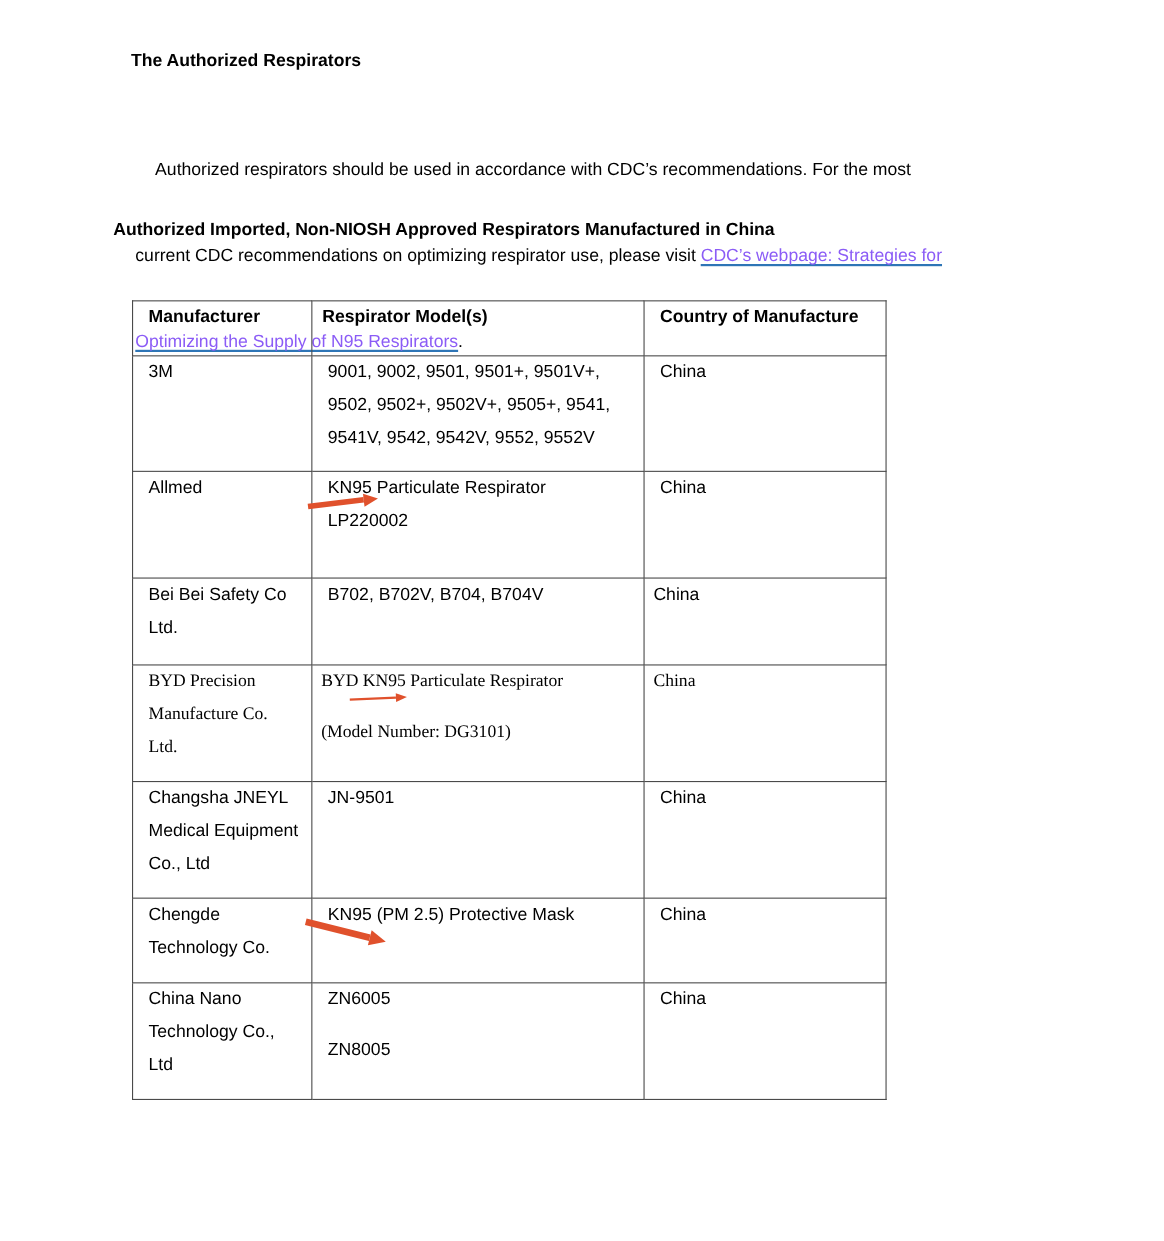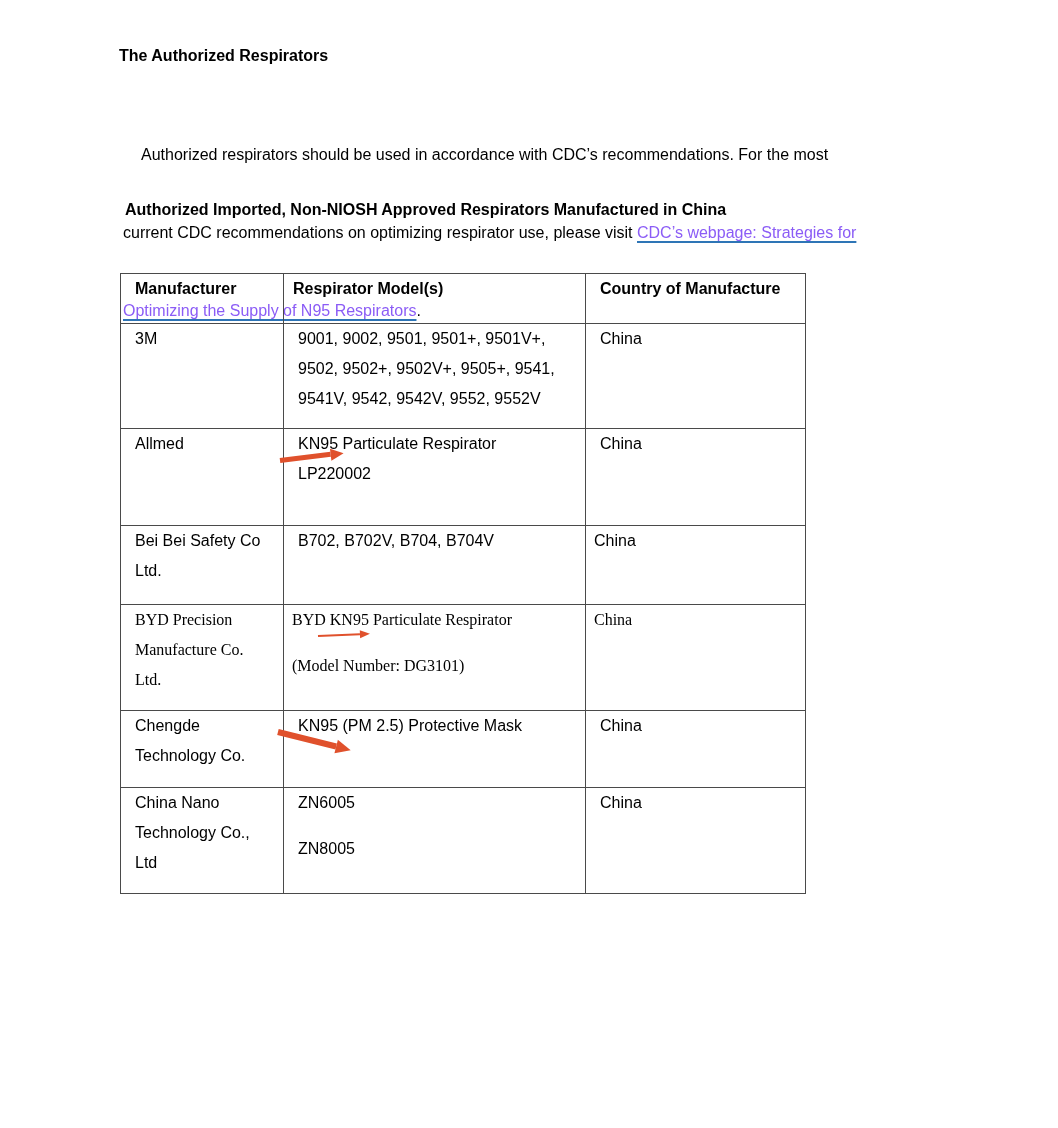--- a/index.html
+++ b/index.html
@@ -26,21 +26,21 @@
   .intro .line1 { padding-left: 2px; margin-left: 16px; }
   .doc-link {
     color: #8b5cf6;
     text-decoration: underline;
     text-decoration-color: var(--link-underline);
     text-decoration-thickness: 1.5px;
     text-underline-offset: 3px;
     cursor: pointer;
   }
   .section-heading {
-    position: absolute; left: 125px; top: 201px;
+    position: absolute; left: 103px; top: 201px;
     font-size: 16px; font-weight: 700; margin: 0;
   }
   .resp-table {
     position: absolute; left: 120px; top: 273px;
     border-collapse: collapse; table-layout: fixed;
     width: 685px;
   }
   .resp-table th, .resp-table td {
     border: 1px solid var(--border-color);
     vertical-align: top;
@@ -149,20 +149,33 @@
           <div class="line-spacer"></div>
           <div class="cell-line">(Model Number: DG3101)</div>
           <div class="red-arrow" style="left: 34px; top: 30px; width: 42px; height: 2.4px; transform: rotate(-2.5deg);">
             <div class="red-arrow-head" style="border-width: 4.5px 0px 4.5px 10px;"></div>
           </div>
         </td>
         <td class="indent-sm">
           <div class="cell-line">China</div>
         </td>
       </tr>
+      <tr style="height: 106px;">
+        <td>
+          <div class="cell-line">Changsha JNEYL</div>
+          <div class="cell-line">Medical Equipment</div>
+          <div class="cell-line">Co., Ltd</div>
+        </td>
+        <td>
+          <div class="cell-line">JN-9501</div>
+        </td>
+        <td>
+          <div class="cell-line">China</div>
+        </td>
+      </tr>
       <tr style="height: 77px;">
         <td>
           <div class="cell-line">Chengde</div>
           <div class="cell-line">Technology Co.</div>
         </td>
         <td>
           <div class="cell-line">KN95 (PM 2.5) Protective Mask</div>
           <div class="red-arrow" style="left: -6px; top: 18px; width: 60px; height: 5.5px; transform: rotate(14deg);">
             <div class="red-arrow-head" style="border-width: 7.5px 0px 7.5px 15px;"></div>
           </div>

